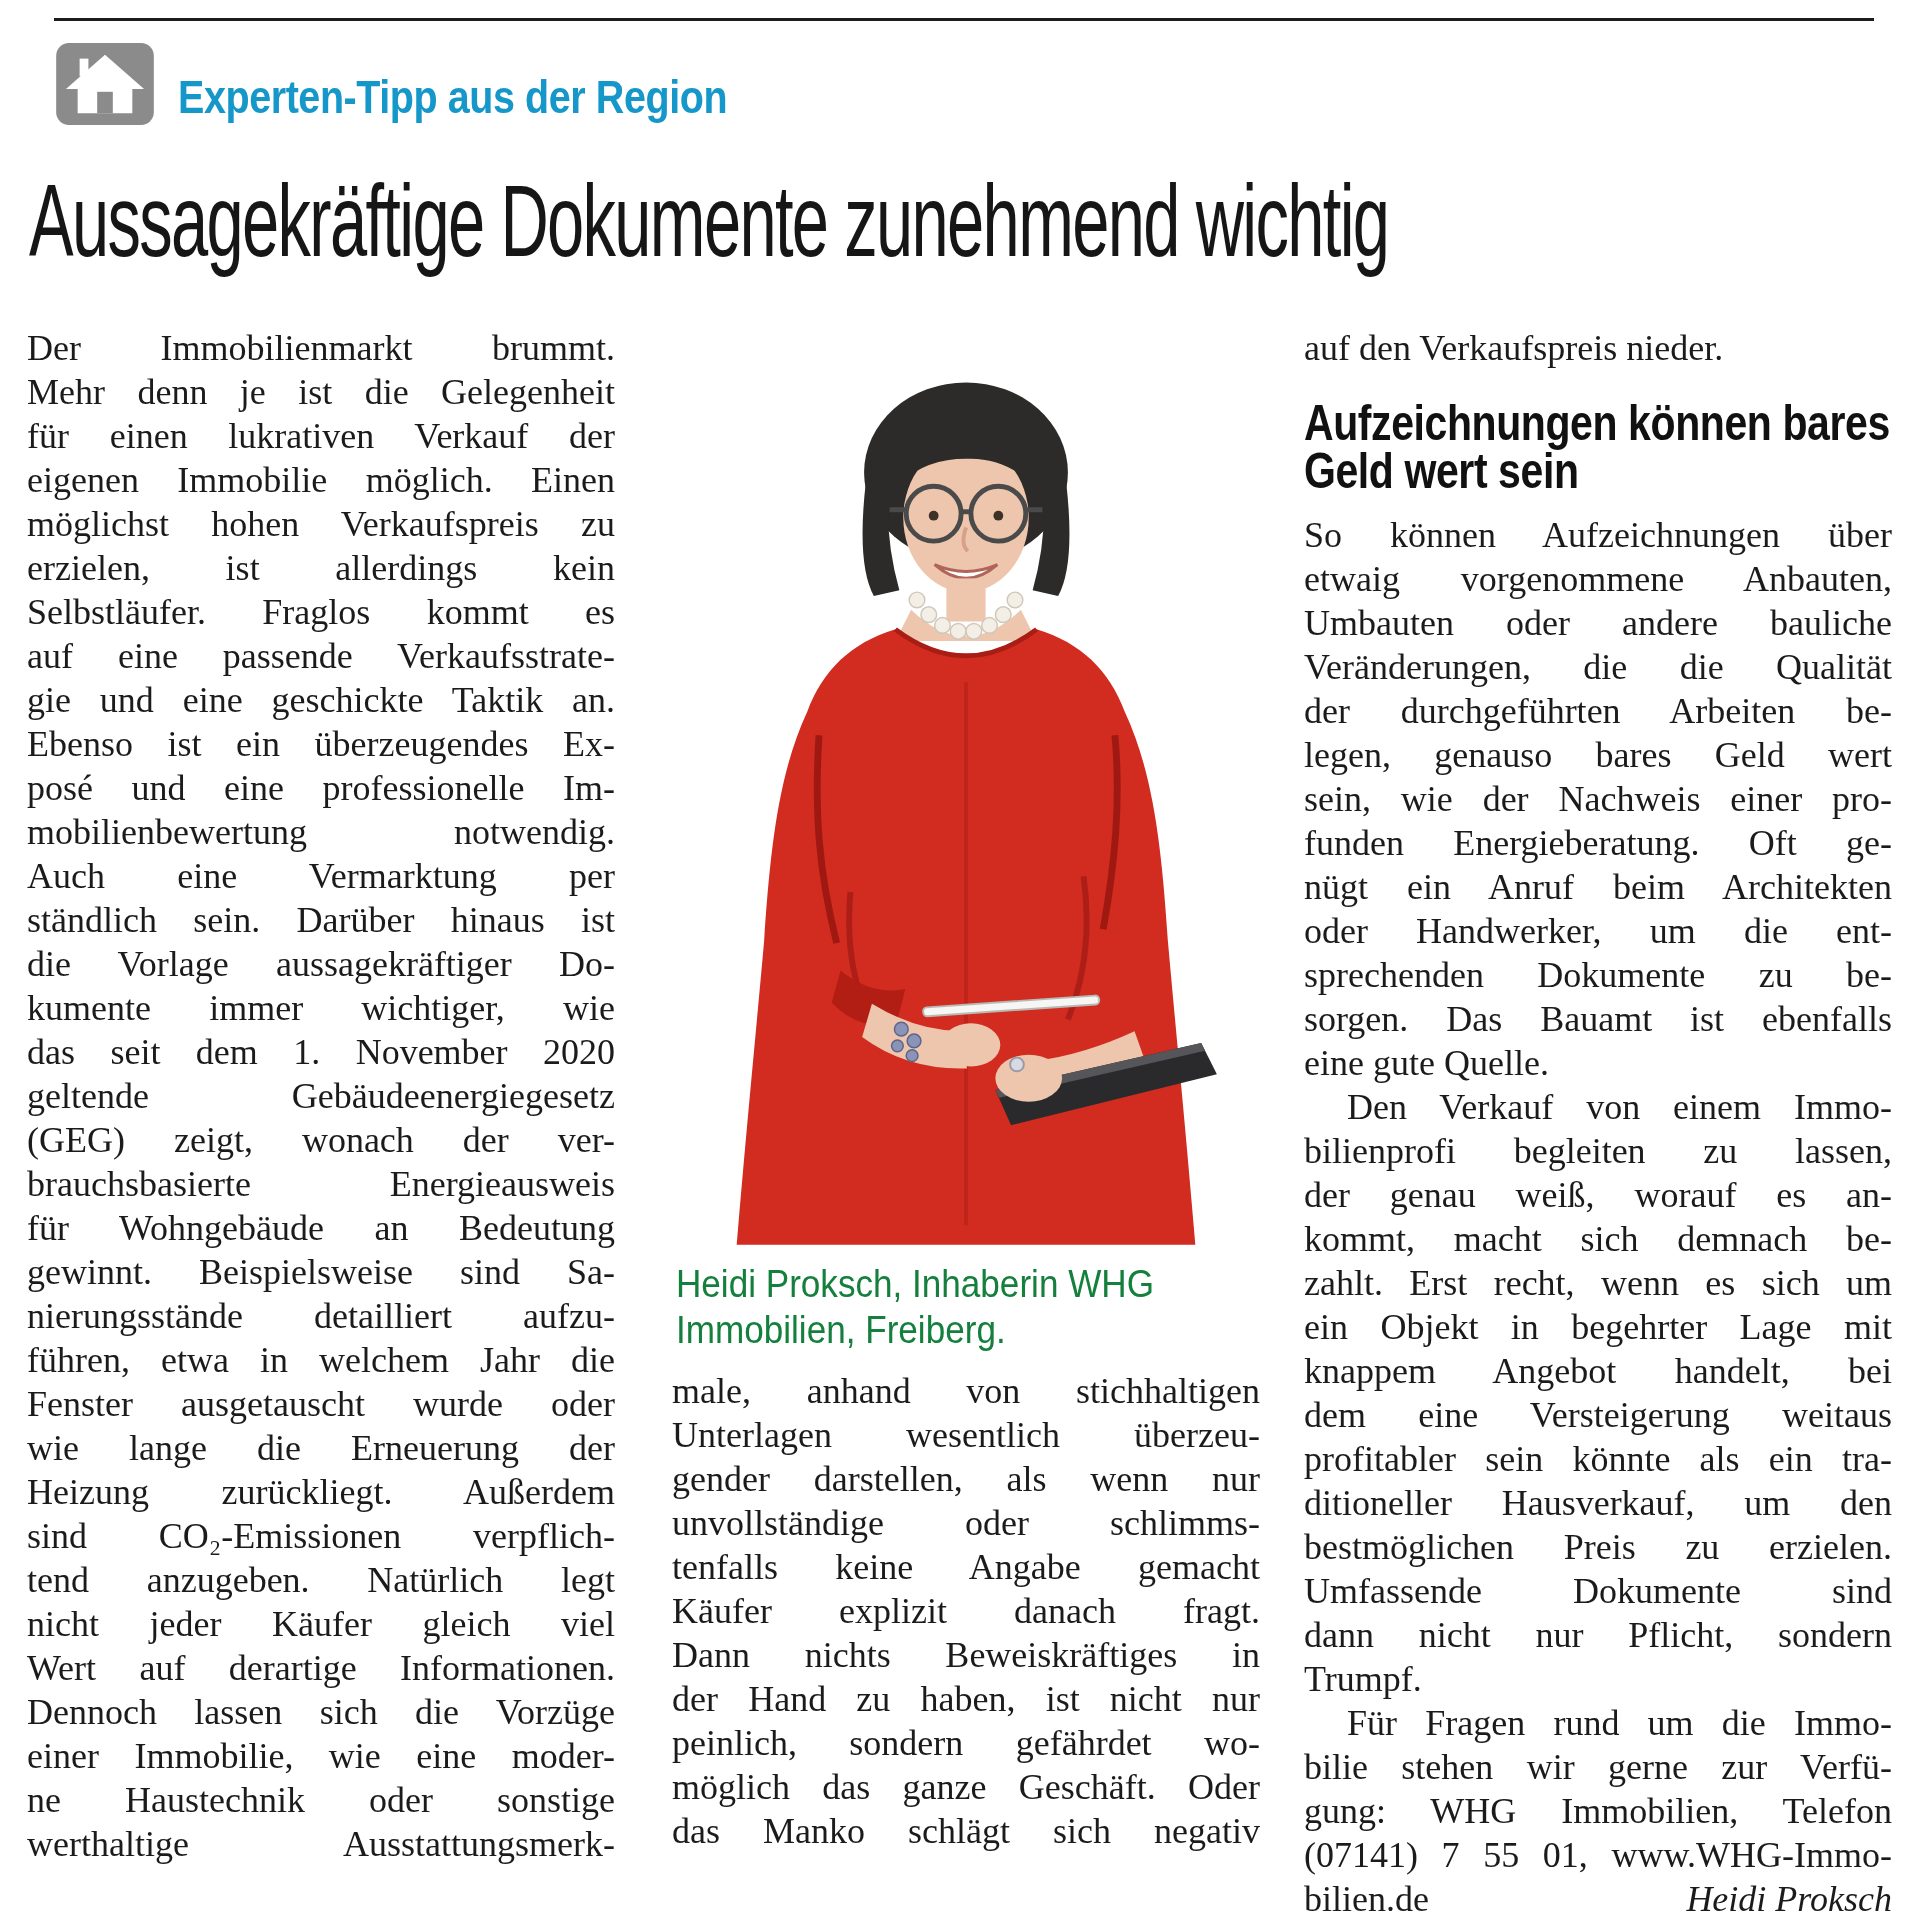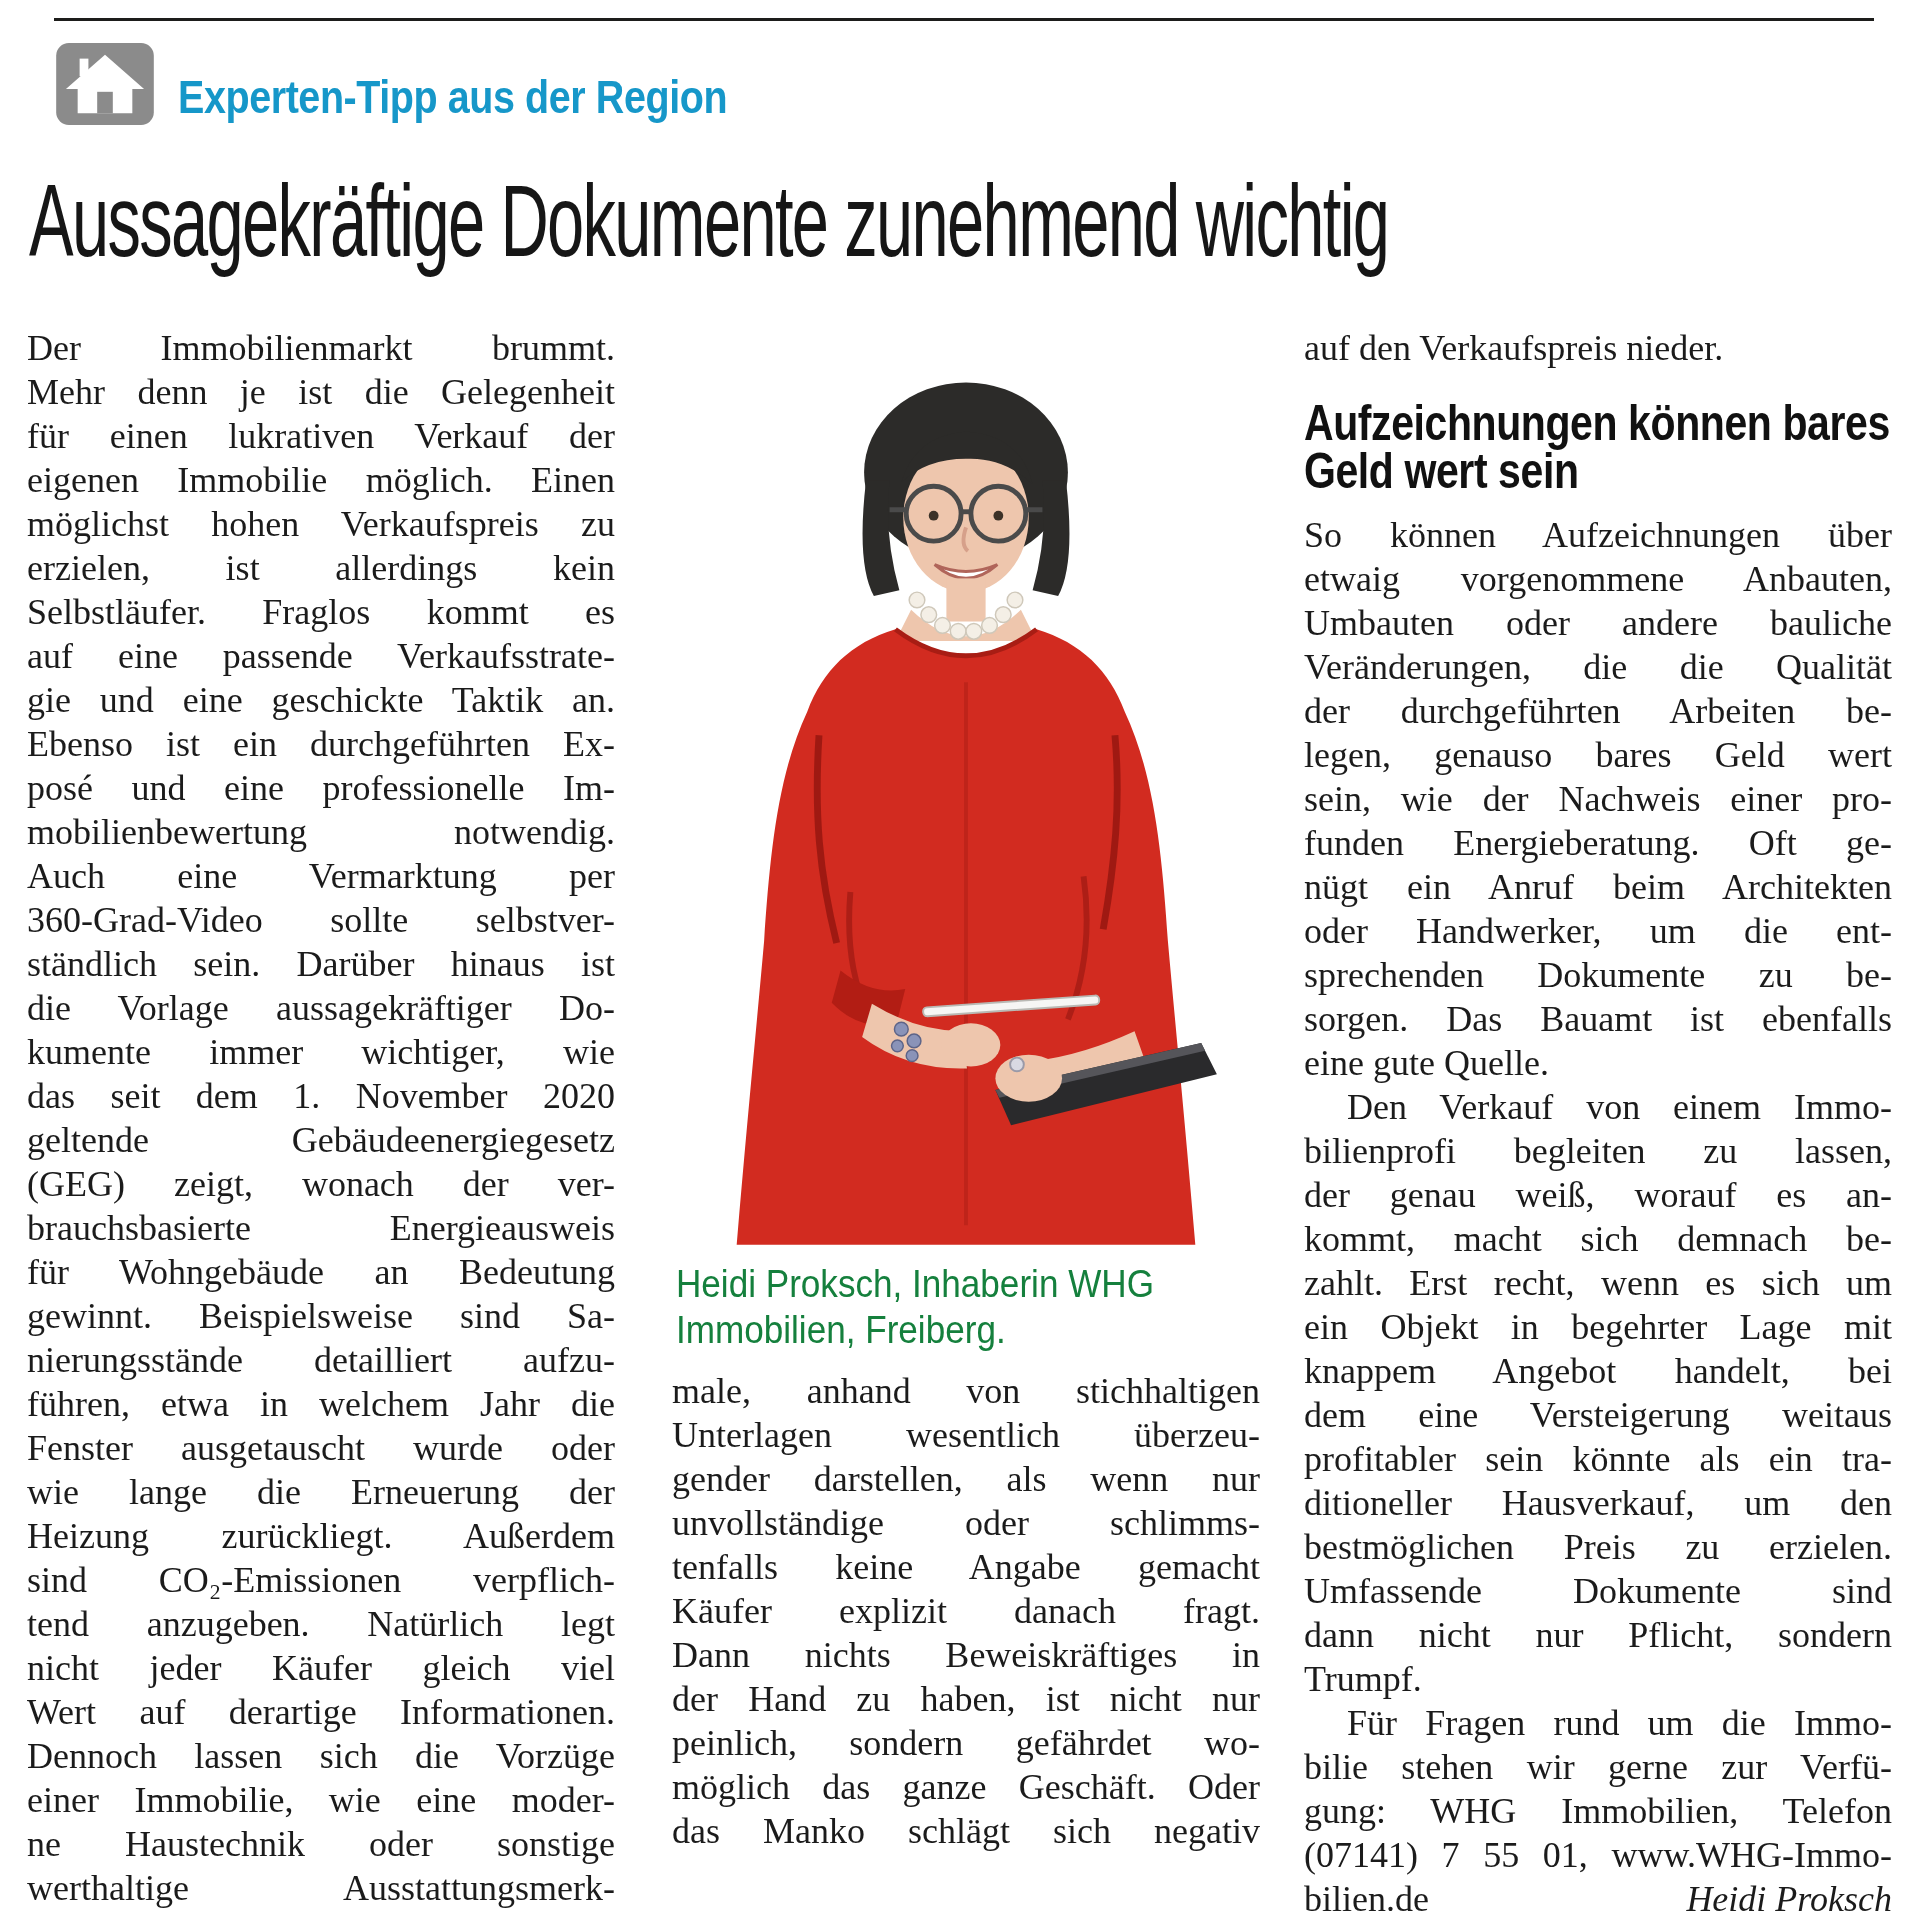--- a/index.html
+++ b/index.html
@@ -75,25 +75,24 @@
     <div class="para">
       <div class="line">Der Immobilienmarkt brummt.</div>
       <div class="line">Mehr denn je ist die Gelegenheit</div>
       <div class="line">für einen lukrativen Verkauf der</div>
       <div class="line">eigenen Immobilie möglich. Einen</div>
       <div class="line">möglichst hohen Verkaufspreis zu</div>
       <div class="line">erzielen, ist allerdings kein</div>
       <div class="line">Selbstläufer. Fraglos kommt es</div>
       <div class="line">auf eine passende Verkaufsstrate-</div>
       <div class="line">gie und eine geschickte Taktik an.</div>
-      <div class="line">Ebenso ist ein durchgeführten Ex-</div>
+      <div class="line">Ebenso ist ein überzeugendes Ex-</div>
       <div class="line">posé und eine professionelle Im-</div>
       <div class="line">mobilienbewertung notwendig.</div>
       <div class="line">Auch eine Vermarktung per</div>
-      <div class="line">360-Grad-Video sollte selbstver-</div>
       <div class="line">ständlich sein. Darüber hinaus ist</div>
       <div class="line">die Vorlage aussagekräftiger Do-</div>
       <div class="line">kumente immer wichtiger, wie</div>
       <div class="line">das seit dem 1. November 2020</div>
       <div class="line">geltende Gebäudeenergiegesetz</div>
       <div class="line">(GEG) zeigt, wonach der ver-</div>
       <div class="line">brauchsbasierte Energieausweis</div>
       <div class="line">für Wohngebäude an Bedeutung</div>
       <div class="line">gewinnt. Beispielsweise sind Sa-</div>
       <div class="line">nierungsstände detailliert aufzu-</div>

